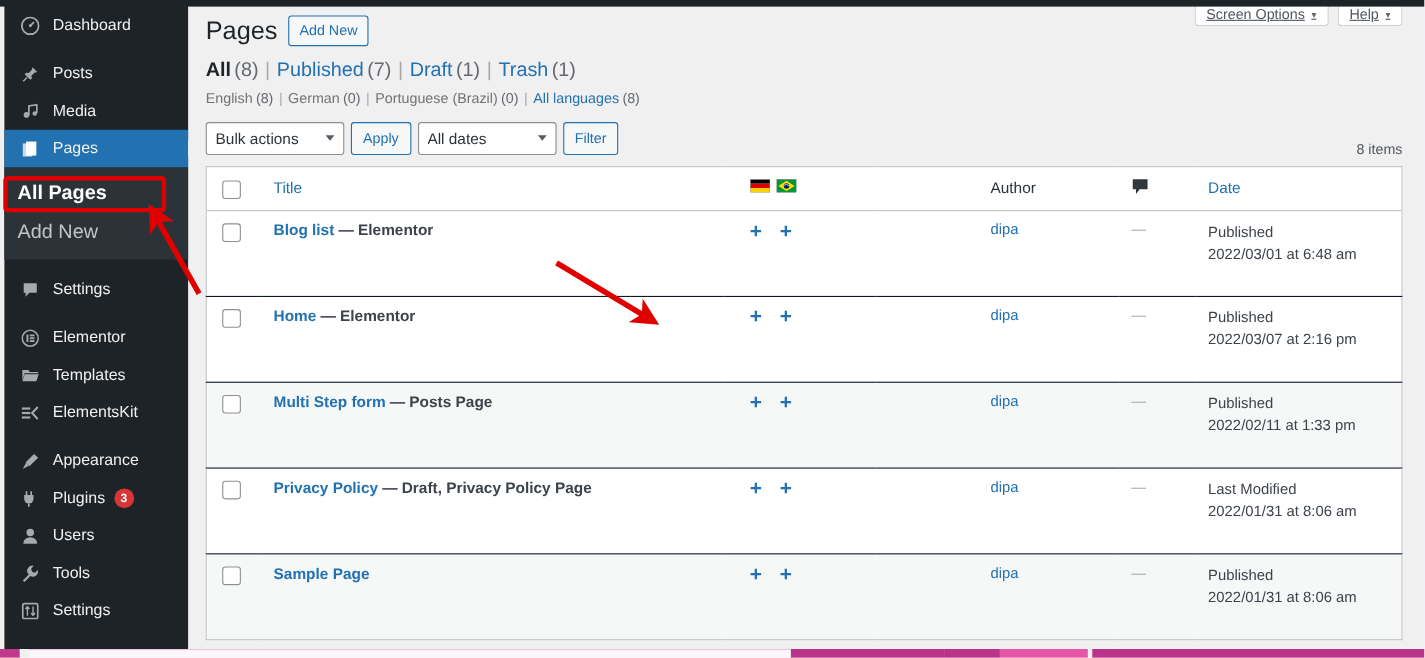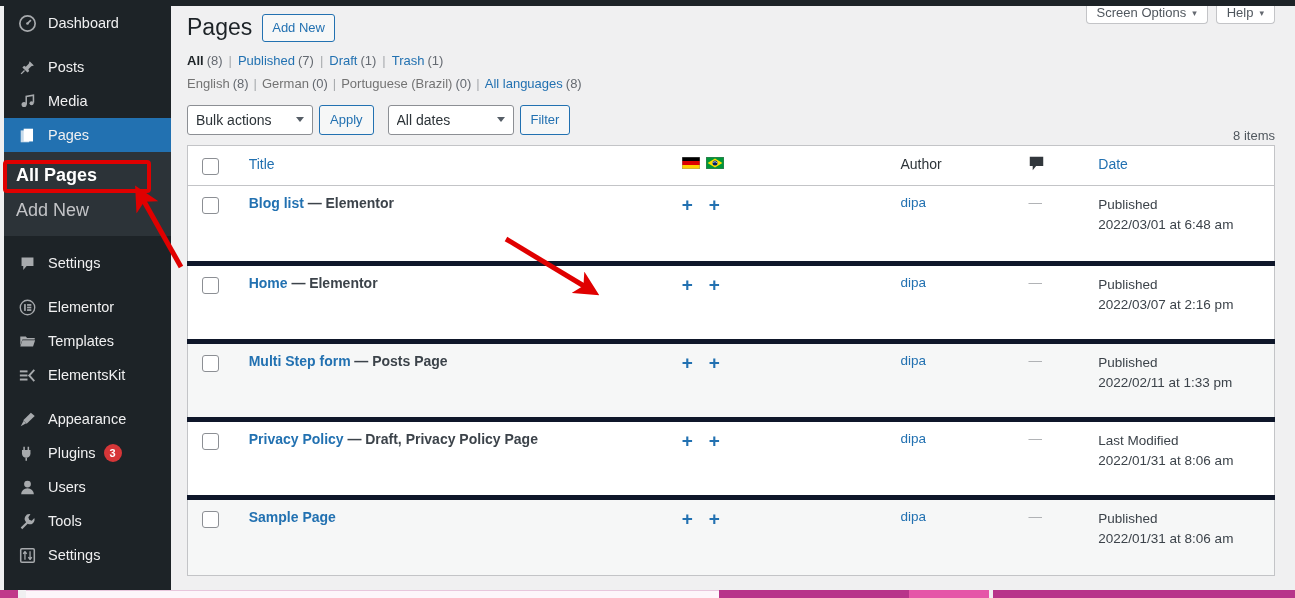--- a/index.html
+++ b/index.html
@@ -74,21 +74,21 @@
 
   .sopt-row {
     position: absolute; top: -4px; right: 20px;
     display: flex; gap: 8px; z-index: 5;
   }
   .sopt-btn {
     display: flex; align-items: center; gap: 6px;
     height: 22px; padding: 0 10px;
     background: #fff; border: 1px solid #c3c4c7; border-top: none;
     border-radius: 0 0 4px 4px;
-    color: #50575e; font-size: 13px; cursor: pointer;
+    color: #50575e; font-size: 13px; cursor: pointer; text-decoration: underline;
   }
   .caret { font-size: 9px; color: #646970; }
 
   .page-head {
     display: flex; align-items: center; gap: 10px;
     padding-top: 7px;
   }
   .page-title {
     font-size: 23px; font-weight: 400; color: #1d2327; line-height: 1.3;
     margin: 0;
@@ -96,21 +96,21 @@
   .add-new {
     display: inline-block; padding: 3px 9px;
     font-size: 13px; color: #2271b1;
     background: #f6f7f7; border: 1px solid #2271b1;
     border-radius: 3px; cursor: pointer; line-height: 1.6;
   }
 
   .subsubsub {
     margin: 10px 0 0 0; padding: 0; list-style: none;
     display: flex; flex-wrap: wrap; align-items: center;
-    font-size: 13px; color: #50575e;
+    font-size: 18px; color: #50575e;
   }
   .subsubsub li { display: flex; align-items: center; }
   .subsubsub a { color: #2271b1; text-decoration: none; cursor: pointer; }
   .subsubsub a.current { color: #1d2327; font-weight: bold; }
   .subsubsub .cnt { color: #646970; margin-left: 3px; }
   .subsubsub .bar { color: #a7aaad; margin: 0 6px; }
 
   .langrow {
     margin: 8px 0 0 0; padding: 0; list-style: none;
     display: flex; flex-wrap: wrap; align-items: center;
@@ -190,21 +190,21 @@
   }
   .wp-table thead th {
     background: #fff; color: #2c3338;
     font-weight: 400; font-size: 14px;
     border-bottom: 1px solid #c3c4c7;
     padding-top: 10px; padding-bottom: 10px;
   }
   .wp-table thead th a { color: #2271b1; text-decoration: none; cursor: pointer; }
   .wp-table tbody tr { background: #fff; }
   .wp-table tbody tr.alt { background: #f6f7f7; }
-  .wp-table tbody td { height: 78px; border-top: 5px solid #0f172a; }
+  .wp-table tbody td { height: 78px; border-top: 1px solid #0f172a; }
   .wp-table tbody tr:first-child td { border-top: none; }
 
   .col-cb  { width: 44px; }
   .col-title { width: 360px; }
   .col-lang { width: 120px; }
   .col-author { width: 110px; }
   .col-comments { width: 60px; }
   .col-date { width: 160px; }
   .col-pad { width: 80px; }
 
@@ -474,21 +474,21 @@
 
 
     <div class="tablenav">
       <span class="sel-wrap">
         <select class="wp-select">
           <option>Bulk actions</option>
         </select>
         <span class="sel-caret"></span>
       </span>
       <button class="wp-btn">Apply</button>
-      <span class="sel-wrap" style="margin-left:8px;">
+      <span class="sel-wrap" style="">
         <select class="wp-select">
           <option>All dates</option>
         </select>
         <span class="sel-caret"></span>
       </span>
       <button class="wp-btn">Filter</button>
     </div>
 
     <div class="items-count">8 items</div>
 

